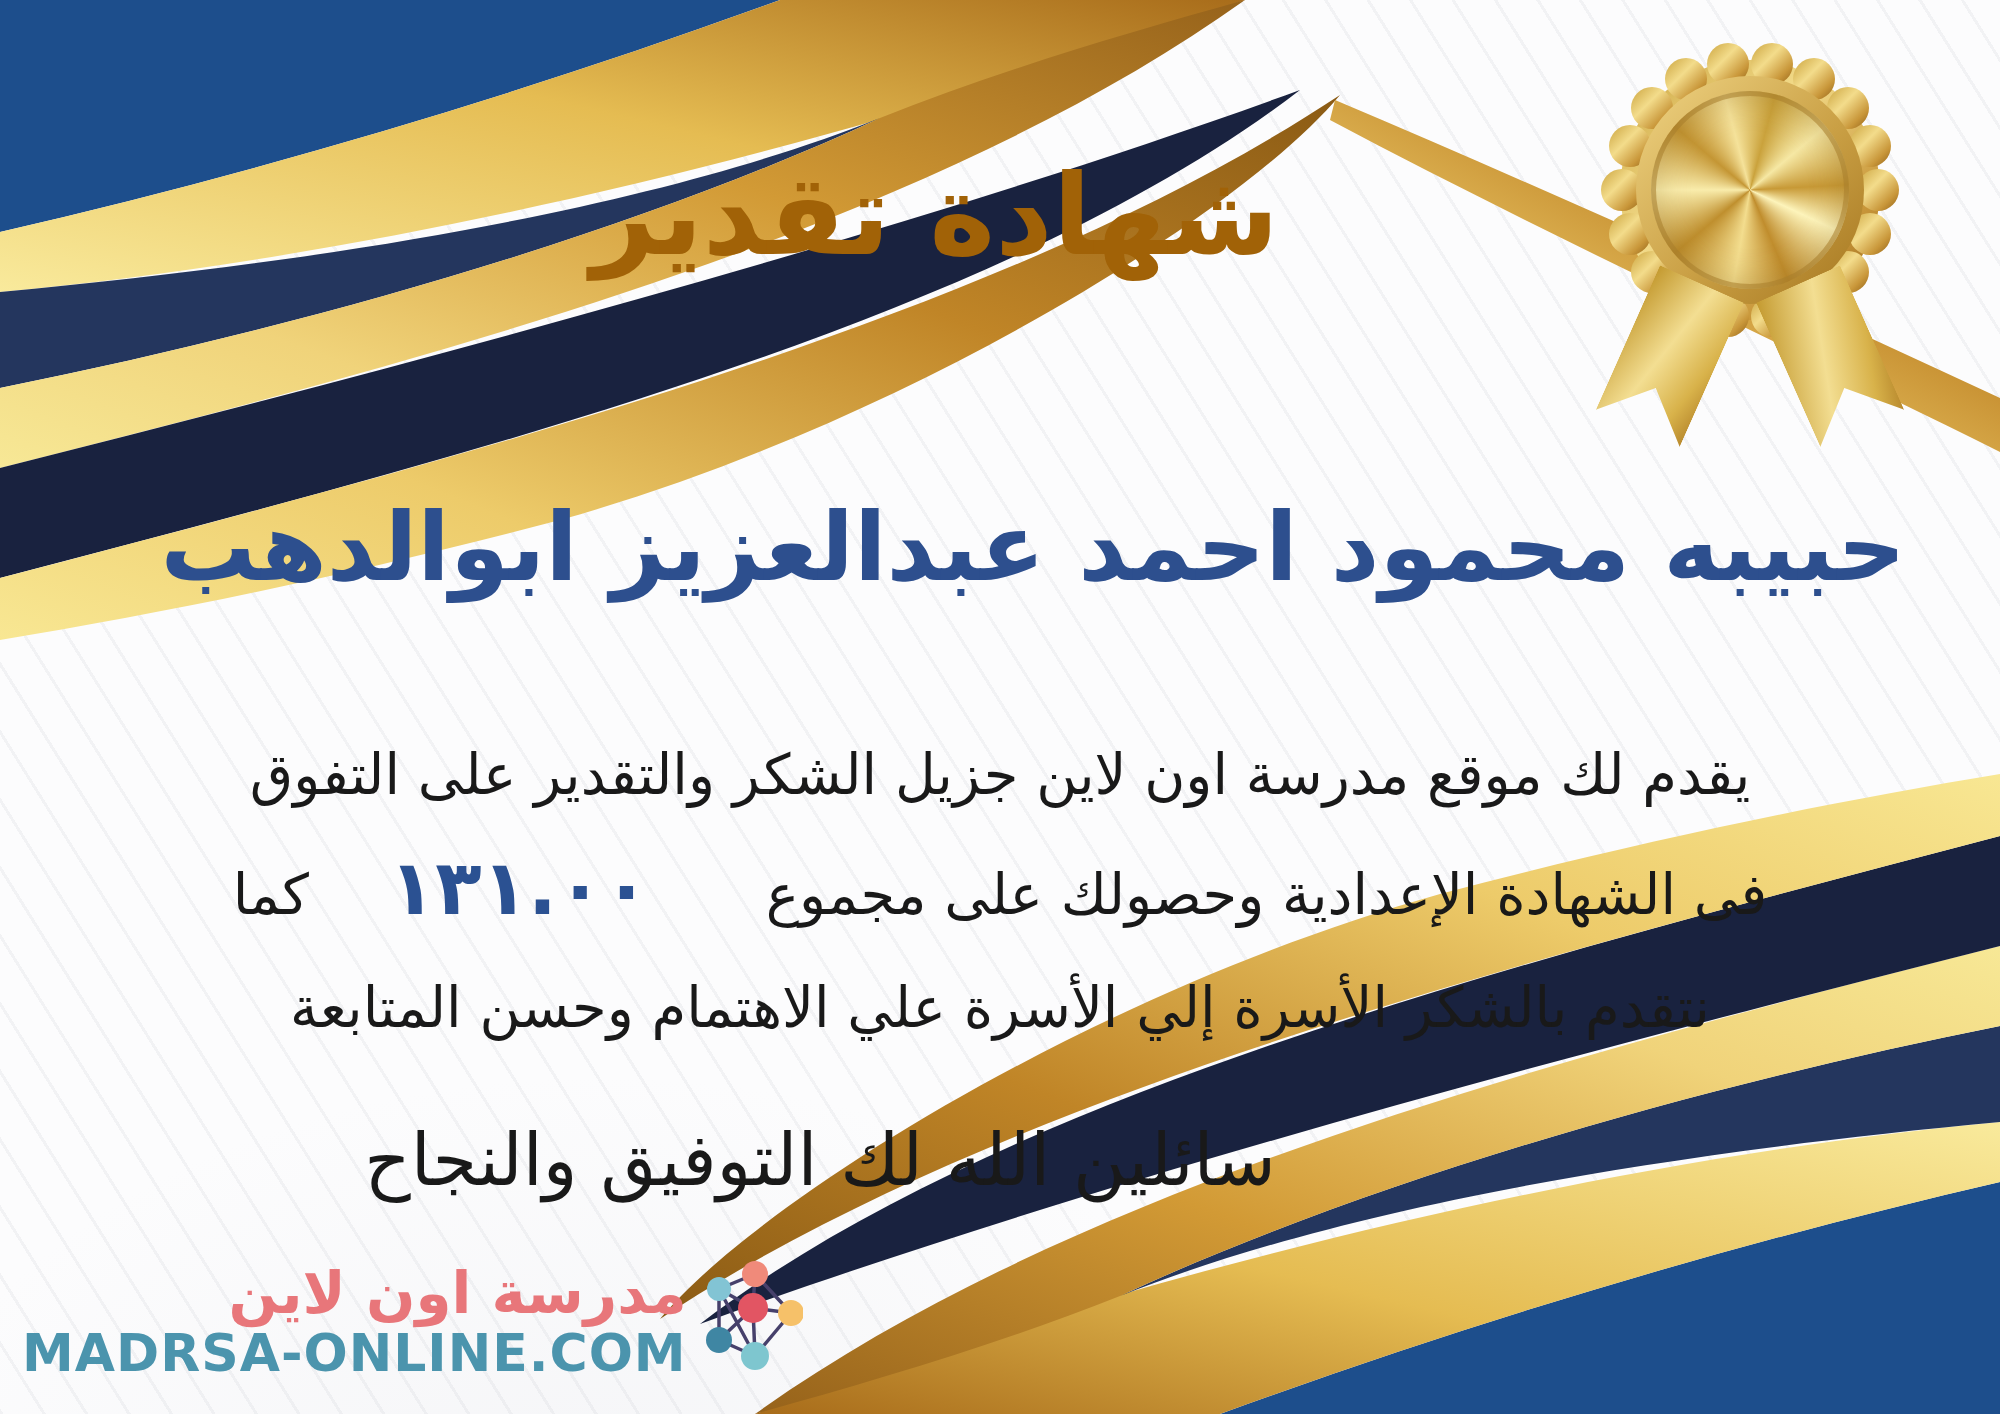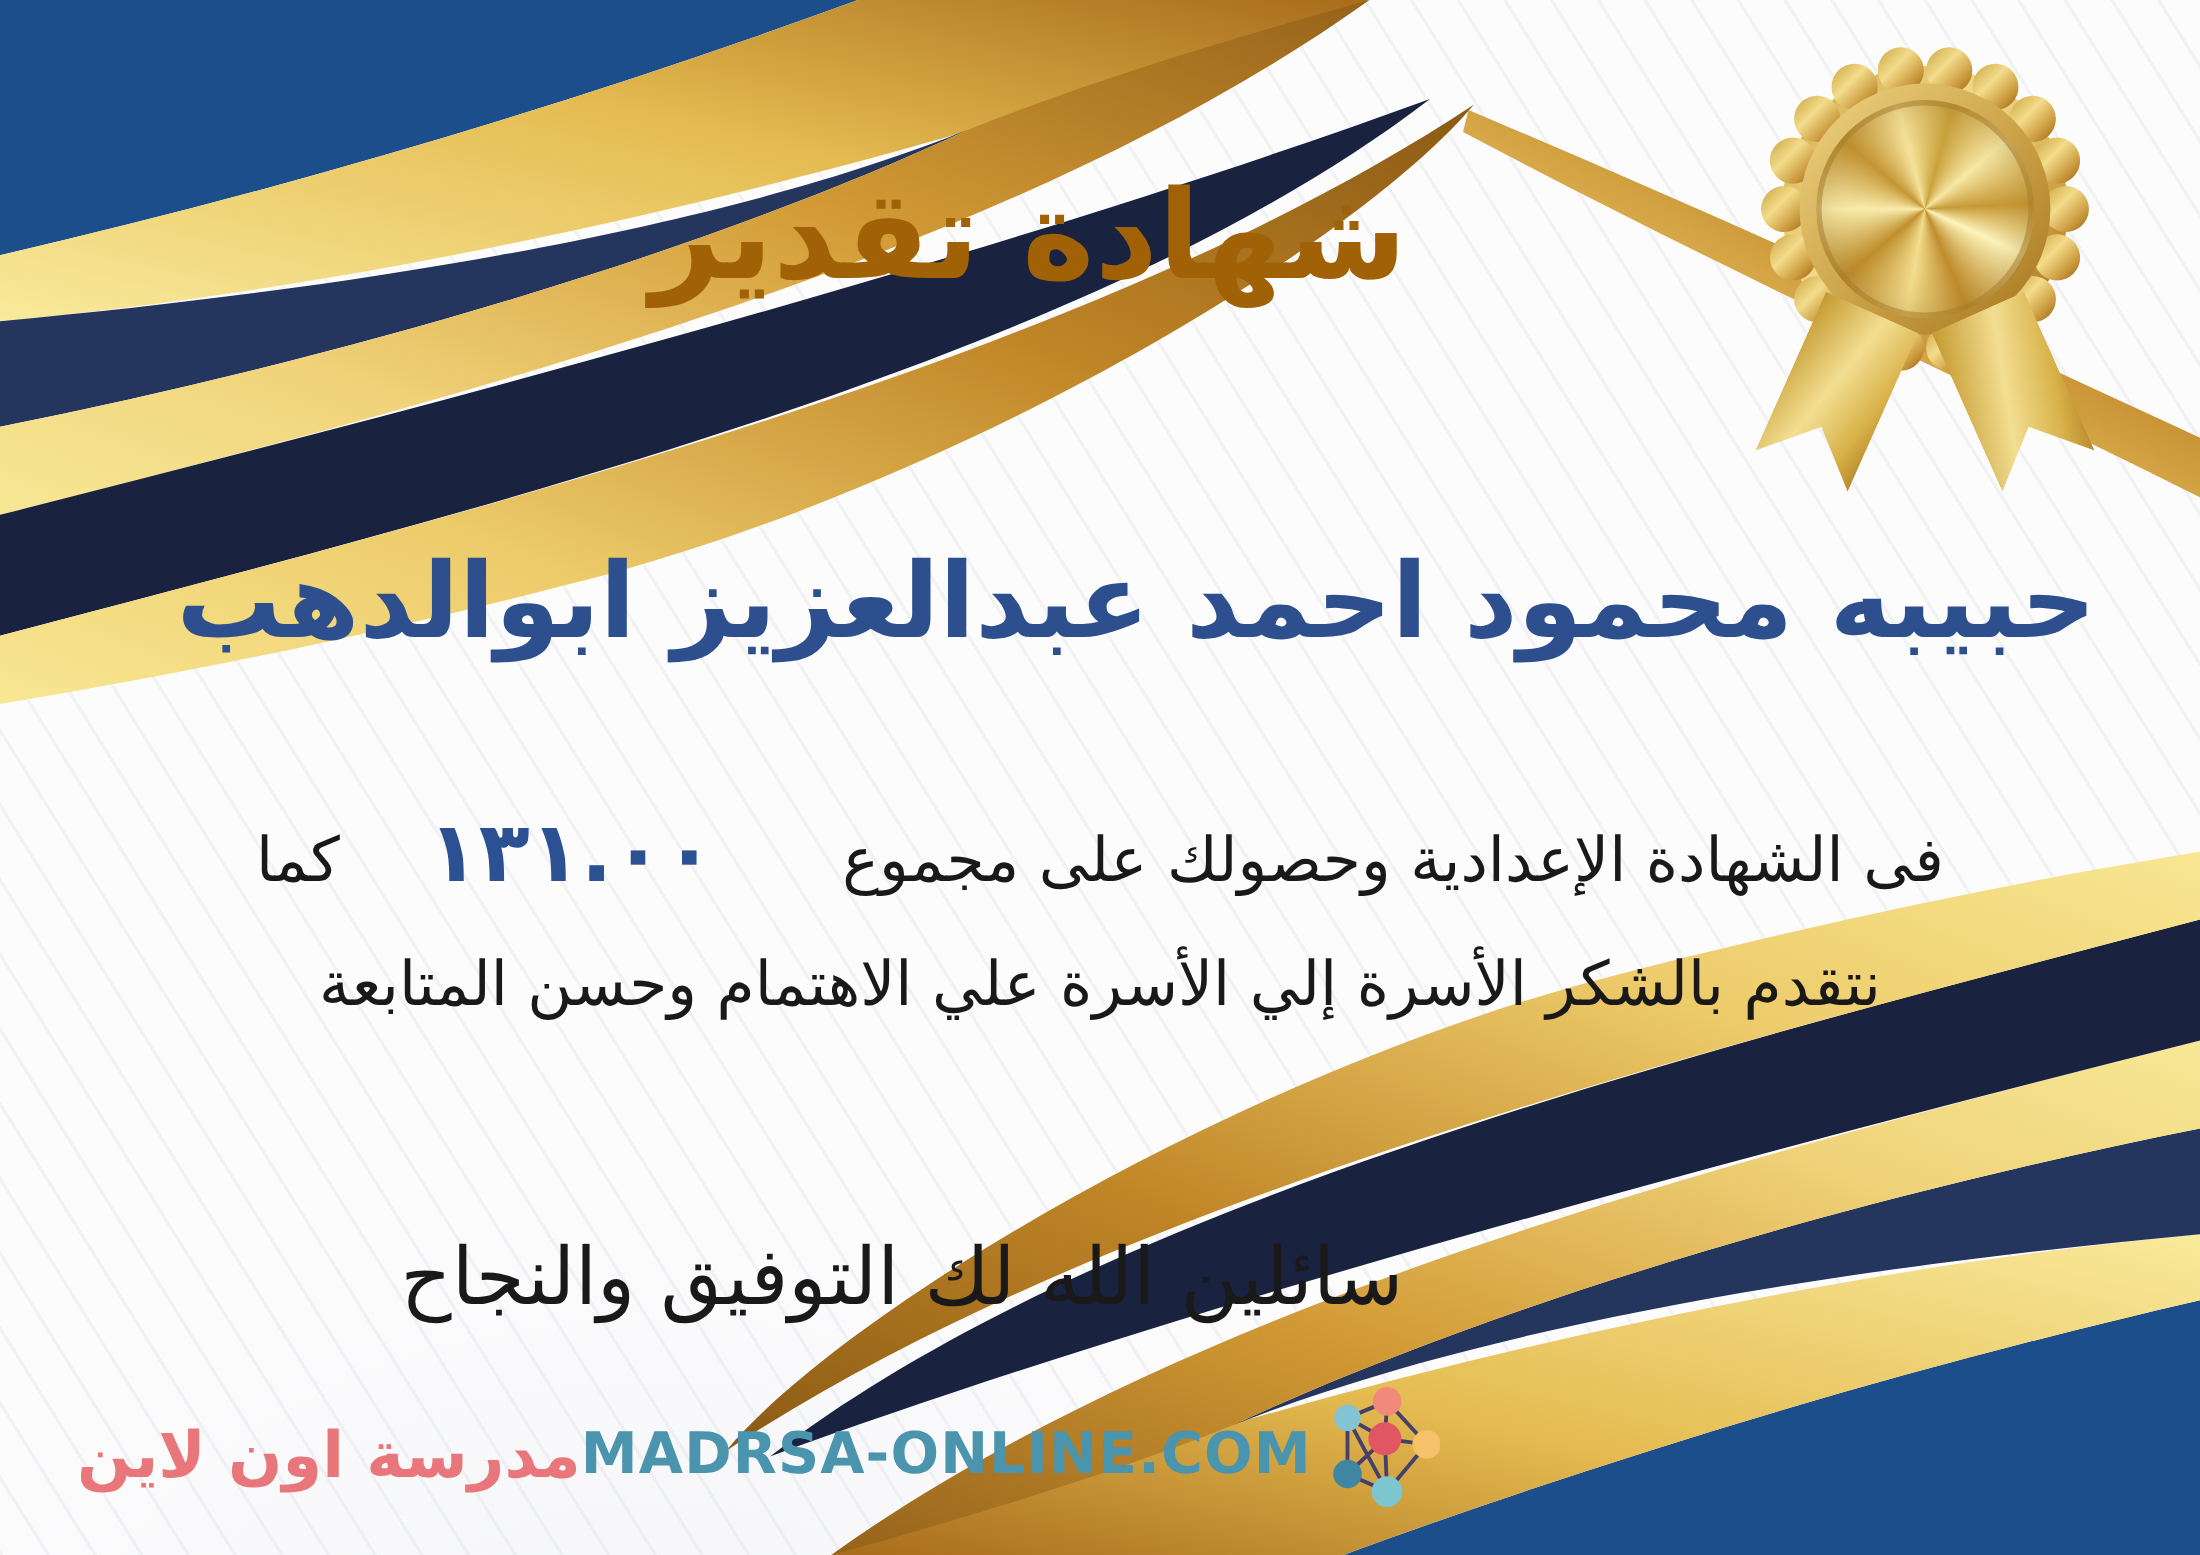--- a/index.html
+++ b/index.html
@@ -53,21 +53,21 @@
   }
   .closing{
     position:absolute; left:0; top:1118px; width:1640px; z-index:3;
     text-align:center; font-size:72px; color:#191919;
   }
   
   .logo{
     position:absolute; left:22px; top:1256px; z-index:3;
     display:flex; align-items:center; gap:16px;
   }
-  .logo-text{display:flex; flex-direction:row; align-items:flex-start;margin-left:48px;}
+  .logo-text{display:flex; flex-direction:column; align-items:flex-end;}
   .logo-ar{font-size:58px; font-weight:bold; color:#e8767a; line-height:1.05;}
   .logo-en{font-size:52px; font-weight:bold; color:#4b94ad; letter-spacing:1px; line-height:1.15;}
 </style>
 </head>
 <body>
 
 <div class="canvas">
 
   <svg class="decor" width="2000" height="1414" viewBox="0 0 2000 1414" aria-hidden="true">
     <defs>
@@ -143,20 +143,21 @@
       <circle cx="152" cy="162" r="114" fill="url(#mR)"></circle>
     </svg>
     <div class="medal-disc"></div>
   </div>
 
   <h1 class="title" dir="rtl">شهادة تقدير</h1>
 
   <div class="student-name" dir="rtl">حبيبه محمود احمد عبدالعزيز ابوالدهب</div>
 
   <div class="body-text" dir="rtl">
+    <div class="bline">يقدم لك موقع مدرسة اون لاين جزيل الشكر والتقدير على التفوق</div>
     <div class="bline">
       <span>فى الشهادة الإعدادية وحصولك على مجموع</span><span class="score">١٣١.٠٠</span><span>كما</span>
     </div>
     <div class="bline">نتقدم بالشكر الأسرة إلي الأسرة علي الاهتمام وحسن المتابعة</div>
   </div>
 
   <div class="closing" dir="rtl">سائلين الله لك التوفيق والنجاح</div>
 
   <div class="logo">
     <div class="logo-text">

